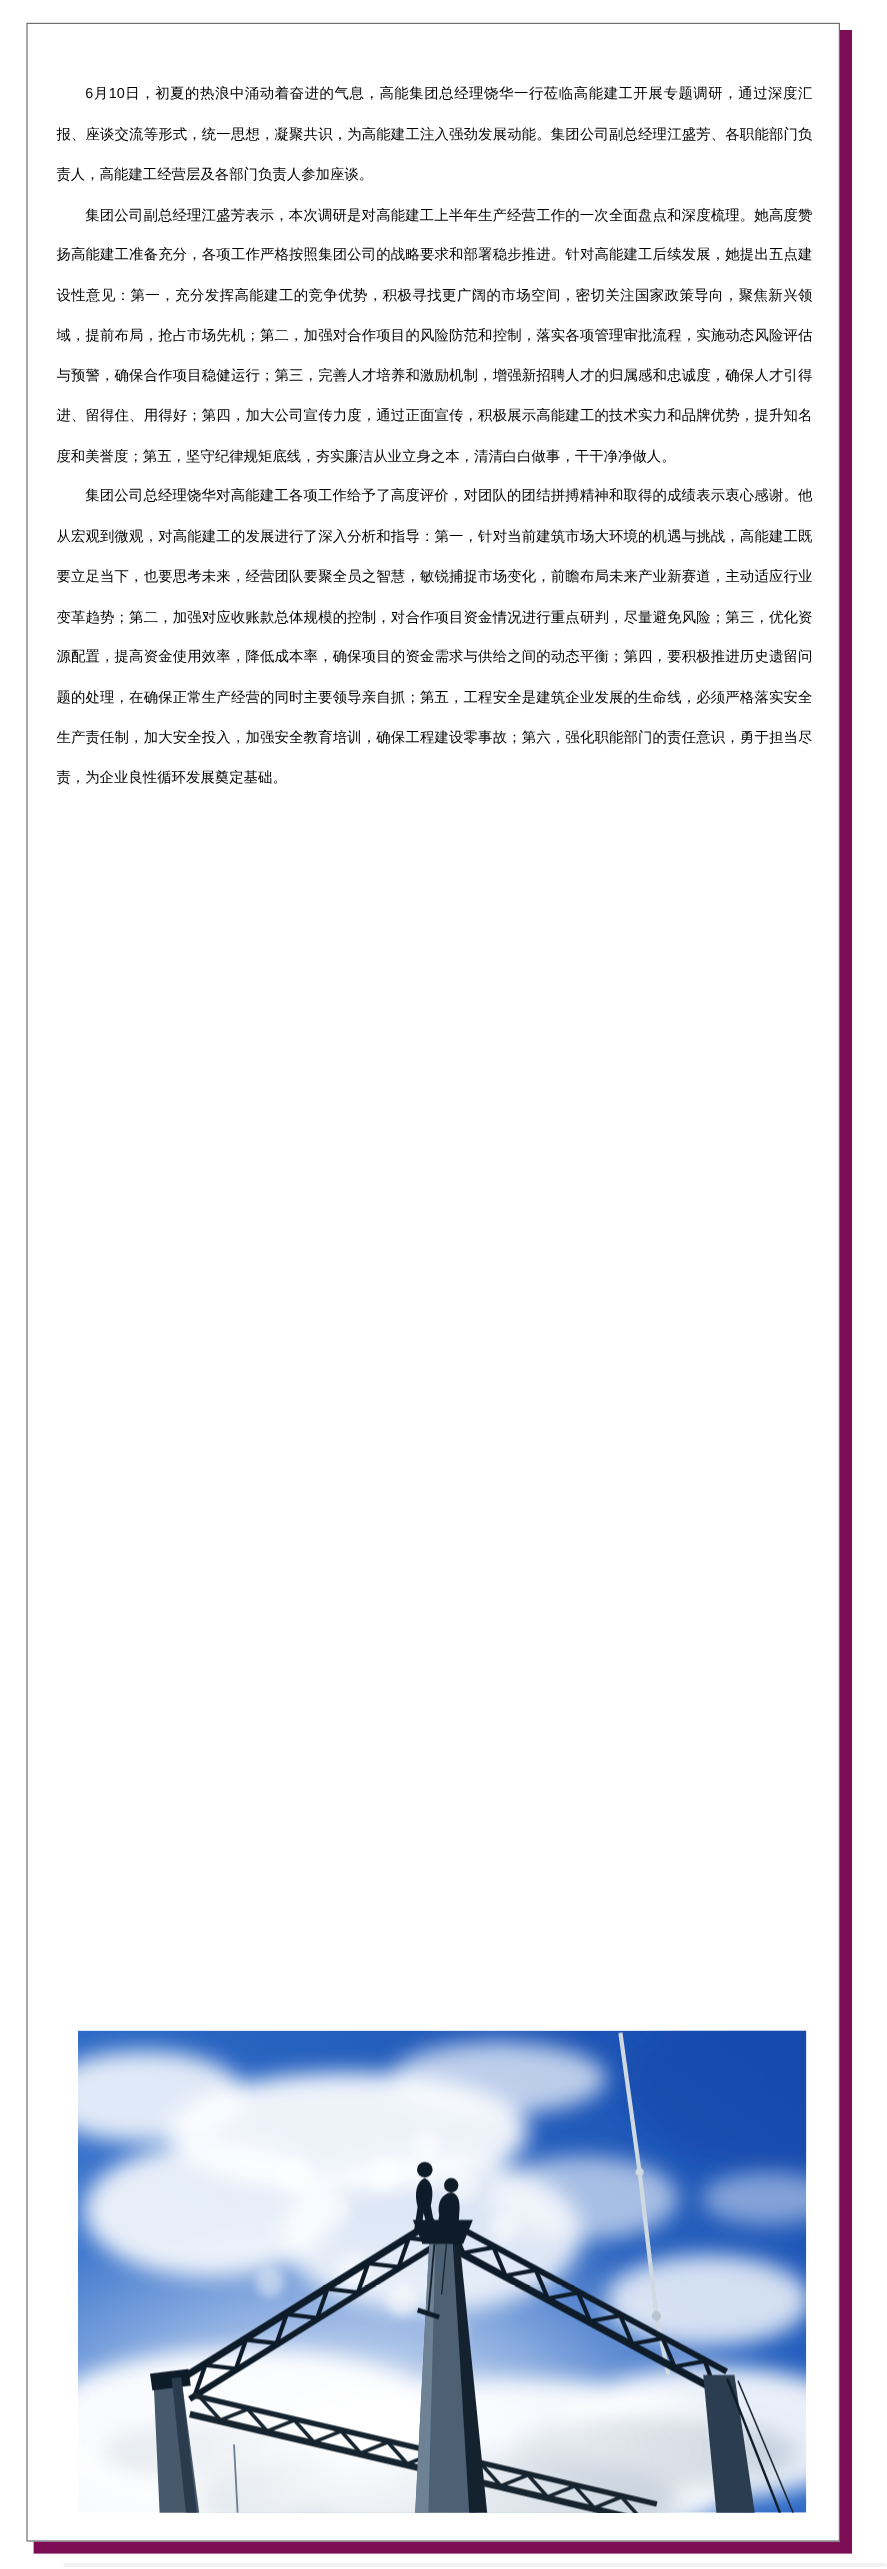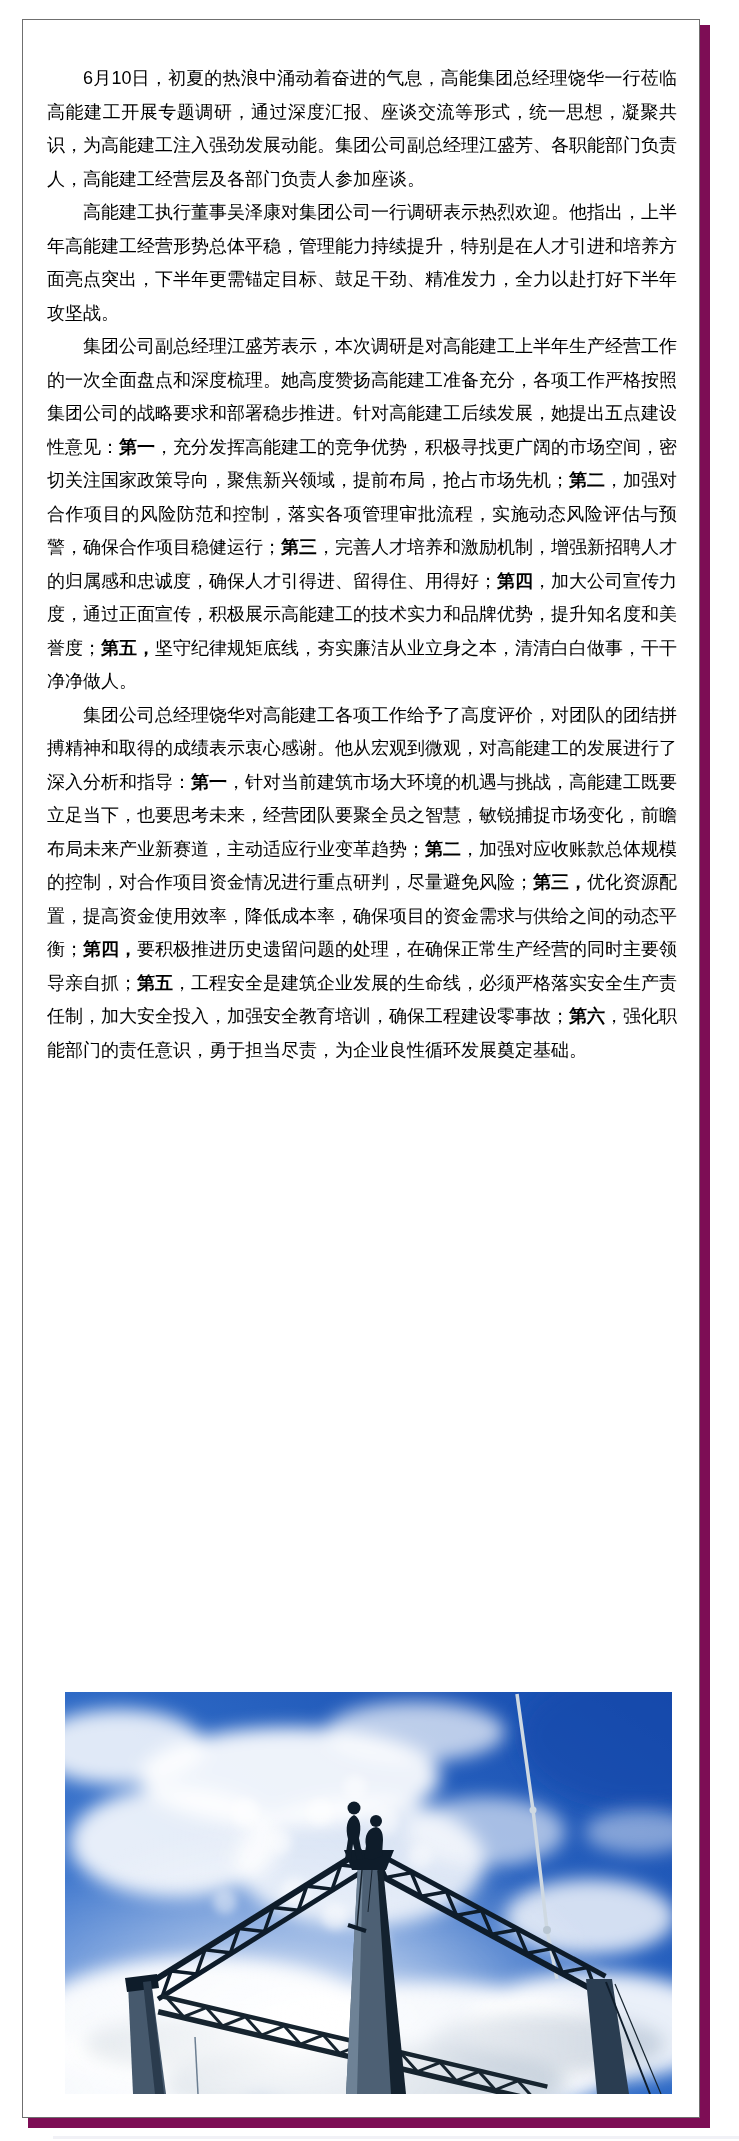--- a/index.html
+++ b/index.html
@@ -8,42 +8,41 @@
     font-family:"Liberation Sans","DejaVu Sans",sans-serif;
     overflow:hidden;
   }
   .content-card{
     position:absolute;left:22px;top:19px;width:676px;height:2097px;
     background:#ffffff;border:1px solid #6f6f6f;
     box-shadow:8px 8px 0 2px var(--shadow,#7d0d55);
   }
   .article-body{
     position:absolute;left:24px;top:42px;width:630px;height:1580px;
-    overflow:hidden;color:#000000;font-size:18px;line-height:33.5px;
+    overflow:hidden;color:#000000;font-size:12px;line-height:33.5px;
     text-align:justify;
   }
   .article-body p{margin:0;text-indent:2em;}
-  .article-body b{font-weight:700;}
+  .article-body b{font-weight:400;}
   .photo-wrap{
     position:absolute;left:42px;top:1672px;width:607px;height:402px;overflow:hidden;
   }
   .photo-wrap svg{display:block;}
   .bottom-rule{
     position:absolute;left:53px;top:2136px;width:686px;height:3px;
     background:#f1f1f6;
   }
 </style>
 </head>
 <body>
 
 <div class="content-card" style="--shadow: #7d0d55;">
 
   <div class="article-body" style="color: rgb(0, 0, 0);">
       <p><span>6月10日，初夏的热浪中涌动着奋进的气息，高能集团总经理饶华一行莅临高能建工开展专题调研，通过深度汇报、座谈交流等形式，统一思想，凝聚共识，为高能建工注入强劲发展动能。集团公司副总经理江盛芳、各职能部门负责人，高能建工经营层及各部门负责人参加座谈。</span></p>
-      <p><span>高能建工执行董事吴泽康对集团公司一行调研表示热烈欢迎。他指出，上半年高能建工经营形势总体平稳，管理能力持续提升，特别是在人才引进和培养方面亮点突出，下半年更需锚定目标、鼓足干劲、精准发力，全力以赴打好下半年攻坚战。</span></p>
       <p><span>集团公司副总经理江盛芳表示，本次调研是对高能建工上半年生产经营工作的一次全面盘点和深度梳理。她高度赞扬高能建工准备充分，各项工作严格按照集团公司的战略要求和部署稳步推进。针对高能建工后续发展，她提出五点建设性意见：</span><b>第一</b><span>，充分发挥高能建工的竞争优势，积极寻找更广阔的市场空间，密切关注国家政策导向，聚焦新兴领域，提前布局，抢占市场先机；</span><b>第二</b><span>，加强对合作项目的风险防范和控制，落实各项管理审批流程，实施动态风险评估与预警，确保合作项目稳健运行；</span><b>第三</b><span>，完善人才培养和激励机制，增强新招聘人才的归属感和忠诚度，确保人才引得进、留得住、用得好；</span><b>第四</b><span>，加大公司宣传力度，通过正面宣传，积极展示高能建工的技术实力和品牌优势，提升知名度和美誉度；</span><b>第五，</b><span>坚守纪律规矩底线，夯实廉洁从业立身之本，清清白白做事，干干净净做人。</span></p>
       <p><span>集团公司总经理饶华对高能建工各项工作给予了高度评价，对团队的团结拼搏精神和取得的成绩表示衷心感谢。他从宏观到微观，对高能建工的发展进行了深入分析和指导：</span><b>第一</b><span>，针对当前建筑市场大环境的机遇与挑战，高能建工既要立足当下，也要思考未来，经营团队要聚全员之智慧，敏锐捕捉市场变化，前瞻布局未来产业新赛道，主动适应行业变革趋势；</span><b>第二</b><span>，加强对应收账款总体规模的控制，对合作项目资金情况进行重点研判，尽量避免风险；</span><b>第三，</b><span>优化资源配置，提高资金使用效率，降低成本率，确保项目的资金需求与供给之间的动态平衡；</span><b>第四，</b><span>要积极推进历史遗留问题的处理，在确保正常生产经营的同时主要领导亲自抓；</span><b>第五</b><span>，工程安全是建筑企业发展的生命线，必须严格落实安全生产责任制，加大安全投入，加强安全教育培训，确保工程建设零事故；</span><b>第六</b><span>，强化职能部门的责任意识，勇于担当尽责，为企业良性循环发展奠定基础。</span></p>
     </div>
 
   <div class="photo-wrap">
     <svg viewBox="0 0 607 402" width="607" height="402" xmlns="http://www.w3.org/2000/svg">
       <defs>
         <linearGradient id="sky" x1="0" y1="1" x2="1" y2="0">
           <stop offset="0" stop-color="#5b8cd8"></stop>
           <stop offset="0.5" stop-color="#2e6ac6"></stop>

